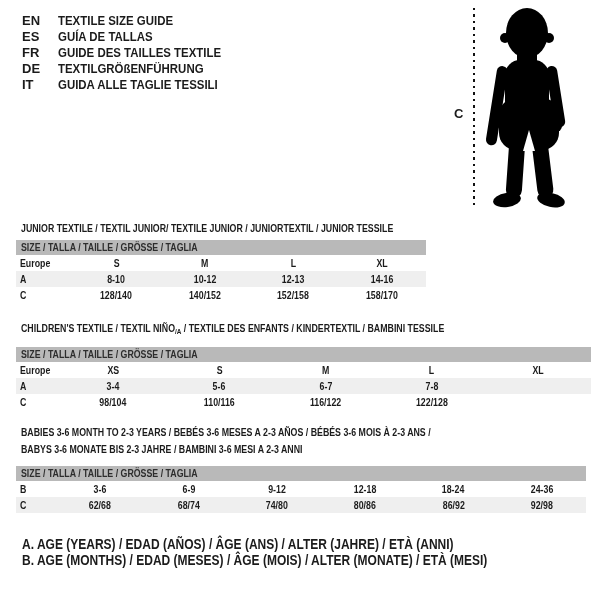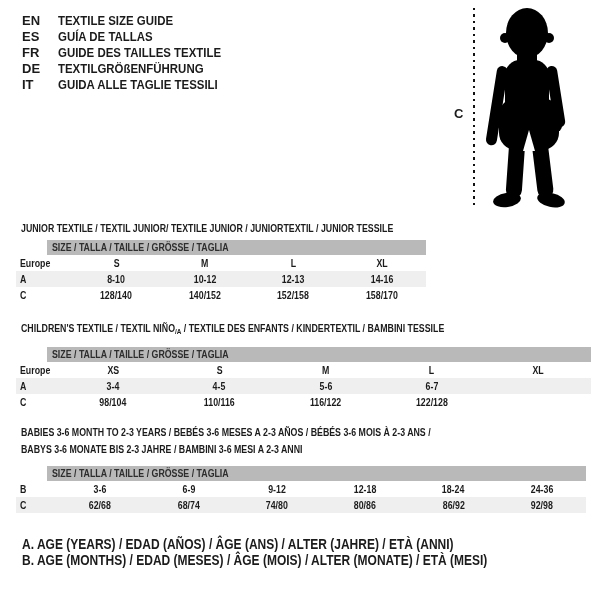--- a/index.html
+++ b/index.html
@@ -31,21 +31,21 @@
   .tbl-title { position:absolute; left:21px; font-size:11px; }
   #t1-title { top:222px; }
   #t2-title { top:322px; }
   #t3-title { top:424px; line-height:17px; }
 
   .tbl { position:absolute; left:16px; font-size:11px; }
   #t1 { top:240px; width:410px; }
   #t2 { top:347px; width:575px; }
   #t3 { top:466px; width:570px; }
 
-  .size-bar { height:15px; line-height:15px; background:var(--header-bar,#b9b9b9); padding-left:5px; color:#2d2d2d;margin-left:31px; }
+  .size-bar { height:15px; line-height:15px; background:var(--header-bar,#b9b9b9); padding-left:5px; color:#2d2d2d; }
   .trow { display:grid; height:16px; line-height:16px; }
   #t1 .trow { grid-template-columns:56px repeat(4,1fr); }
   #t2 .trow { grid-template-columns:44px repeat(5,1fr); }
   #t3 .trow { grid-template-columns:40px repeat(6,1fr); }
   .trow.shade { background:var(--row-stripe,#efefef); }
   .cell { text-align:center; }
   .cell.lbl { text-align:left; padding-left:4px; }
 
   
   .legend { position:absolute; left:22px; top:536px; font-size:15px; }
@@ -145,23 +145,23 @@
       <div class="cell lbl"><span class="cx">Europe</span></div>
       <div class="cell"><span class="cxc">XS</span></div>
       <div class="cell"><span class="cxc">S</span></div>
       <div class="cell"><span class="cxc">M</span></div>
       <div class="cell"><span class="cxc">L</span></div>
       <div class="cell"><span class="cxc">XL</span></div>
     </div>
     <div class="trow shade">
       <div class="cell lbl"><span class="cx">A</span></div>
       <div class="cell"><span class="cxc">3-4</span></div>
-      <div class="cell"><span class="cxc">4-5</span></div>
       <div class="cell"><span class="cxc">5-6</span></div>
       <div class="cell"><span class="cxc">6-7</span></div>
+      <div class="cell"><span class="cxc">7-8</span></div>
     </div>
     <div class="trow">
       <div class="cell lbl"><span class="cx">C</span></div>
       <div class="cell"><span class="cxc">98/104</span></div>
       <div class="cell"><span class="cxc">110/116</span></div>
       <div class="cell"><span class="cxc">116/122</span></div>
       <div class="cell"><span class="cxc">122/128</span></div>
     </div>
   </div>
 

